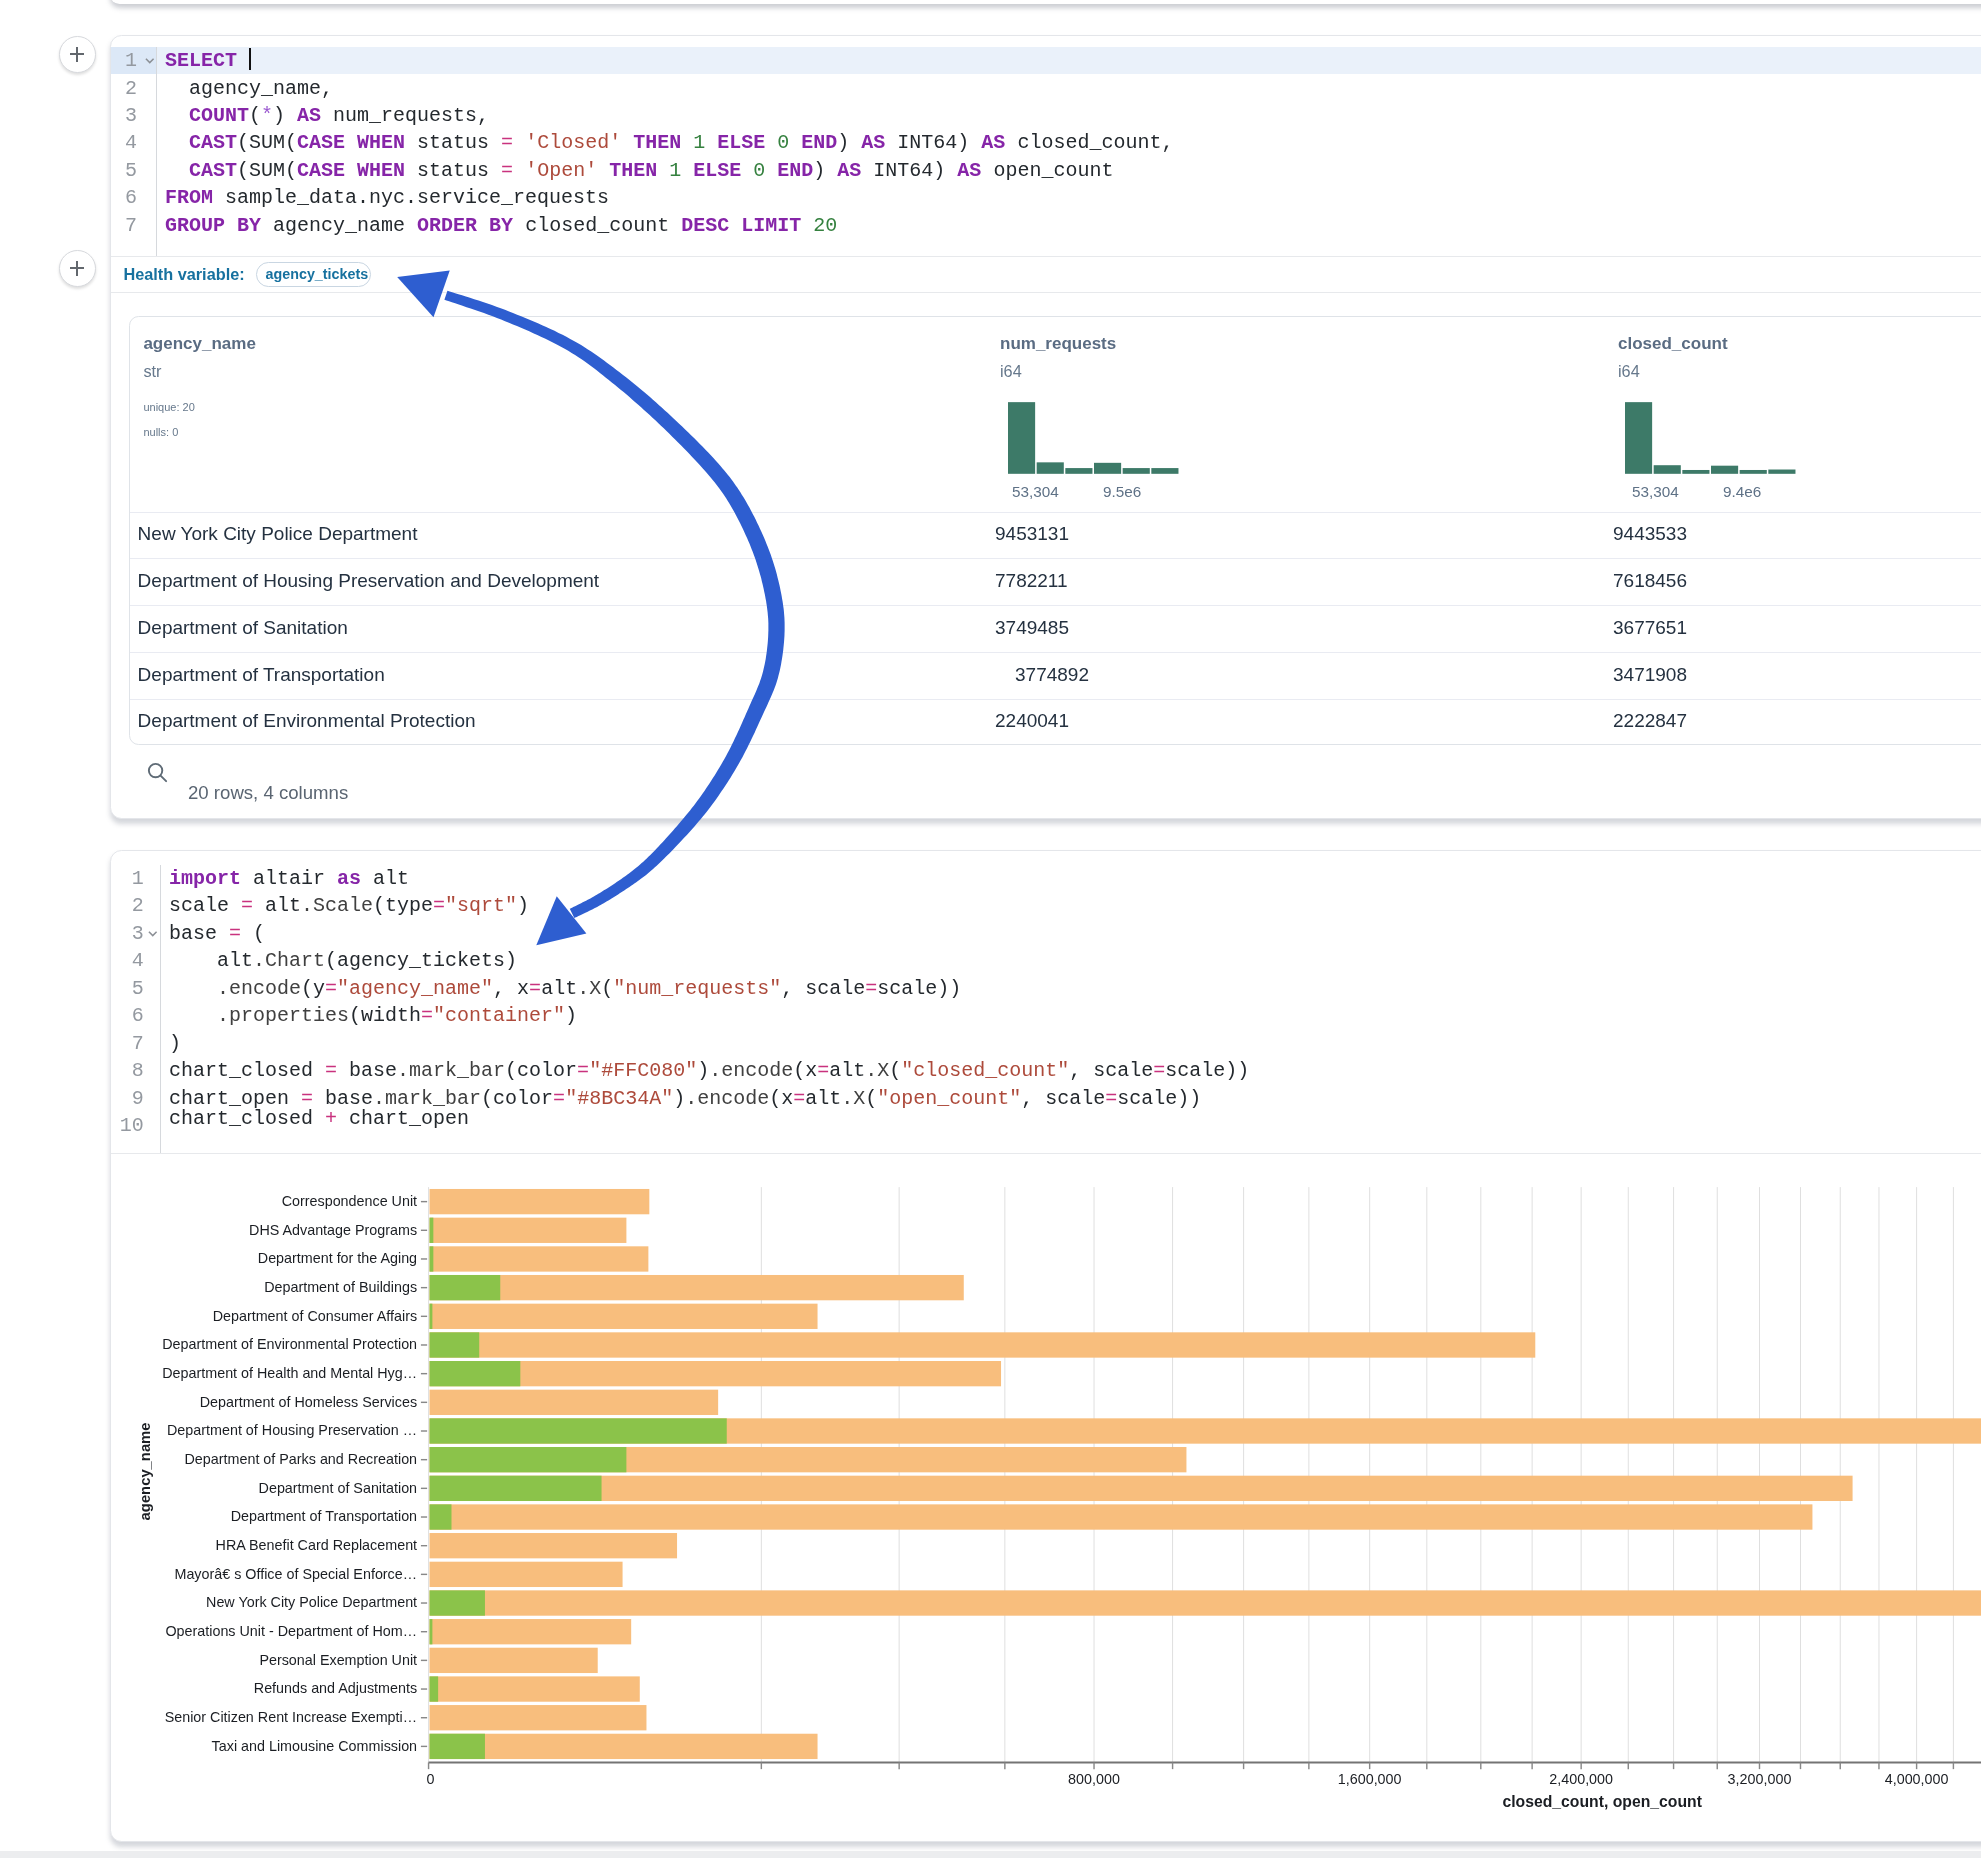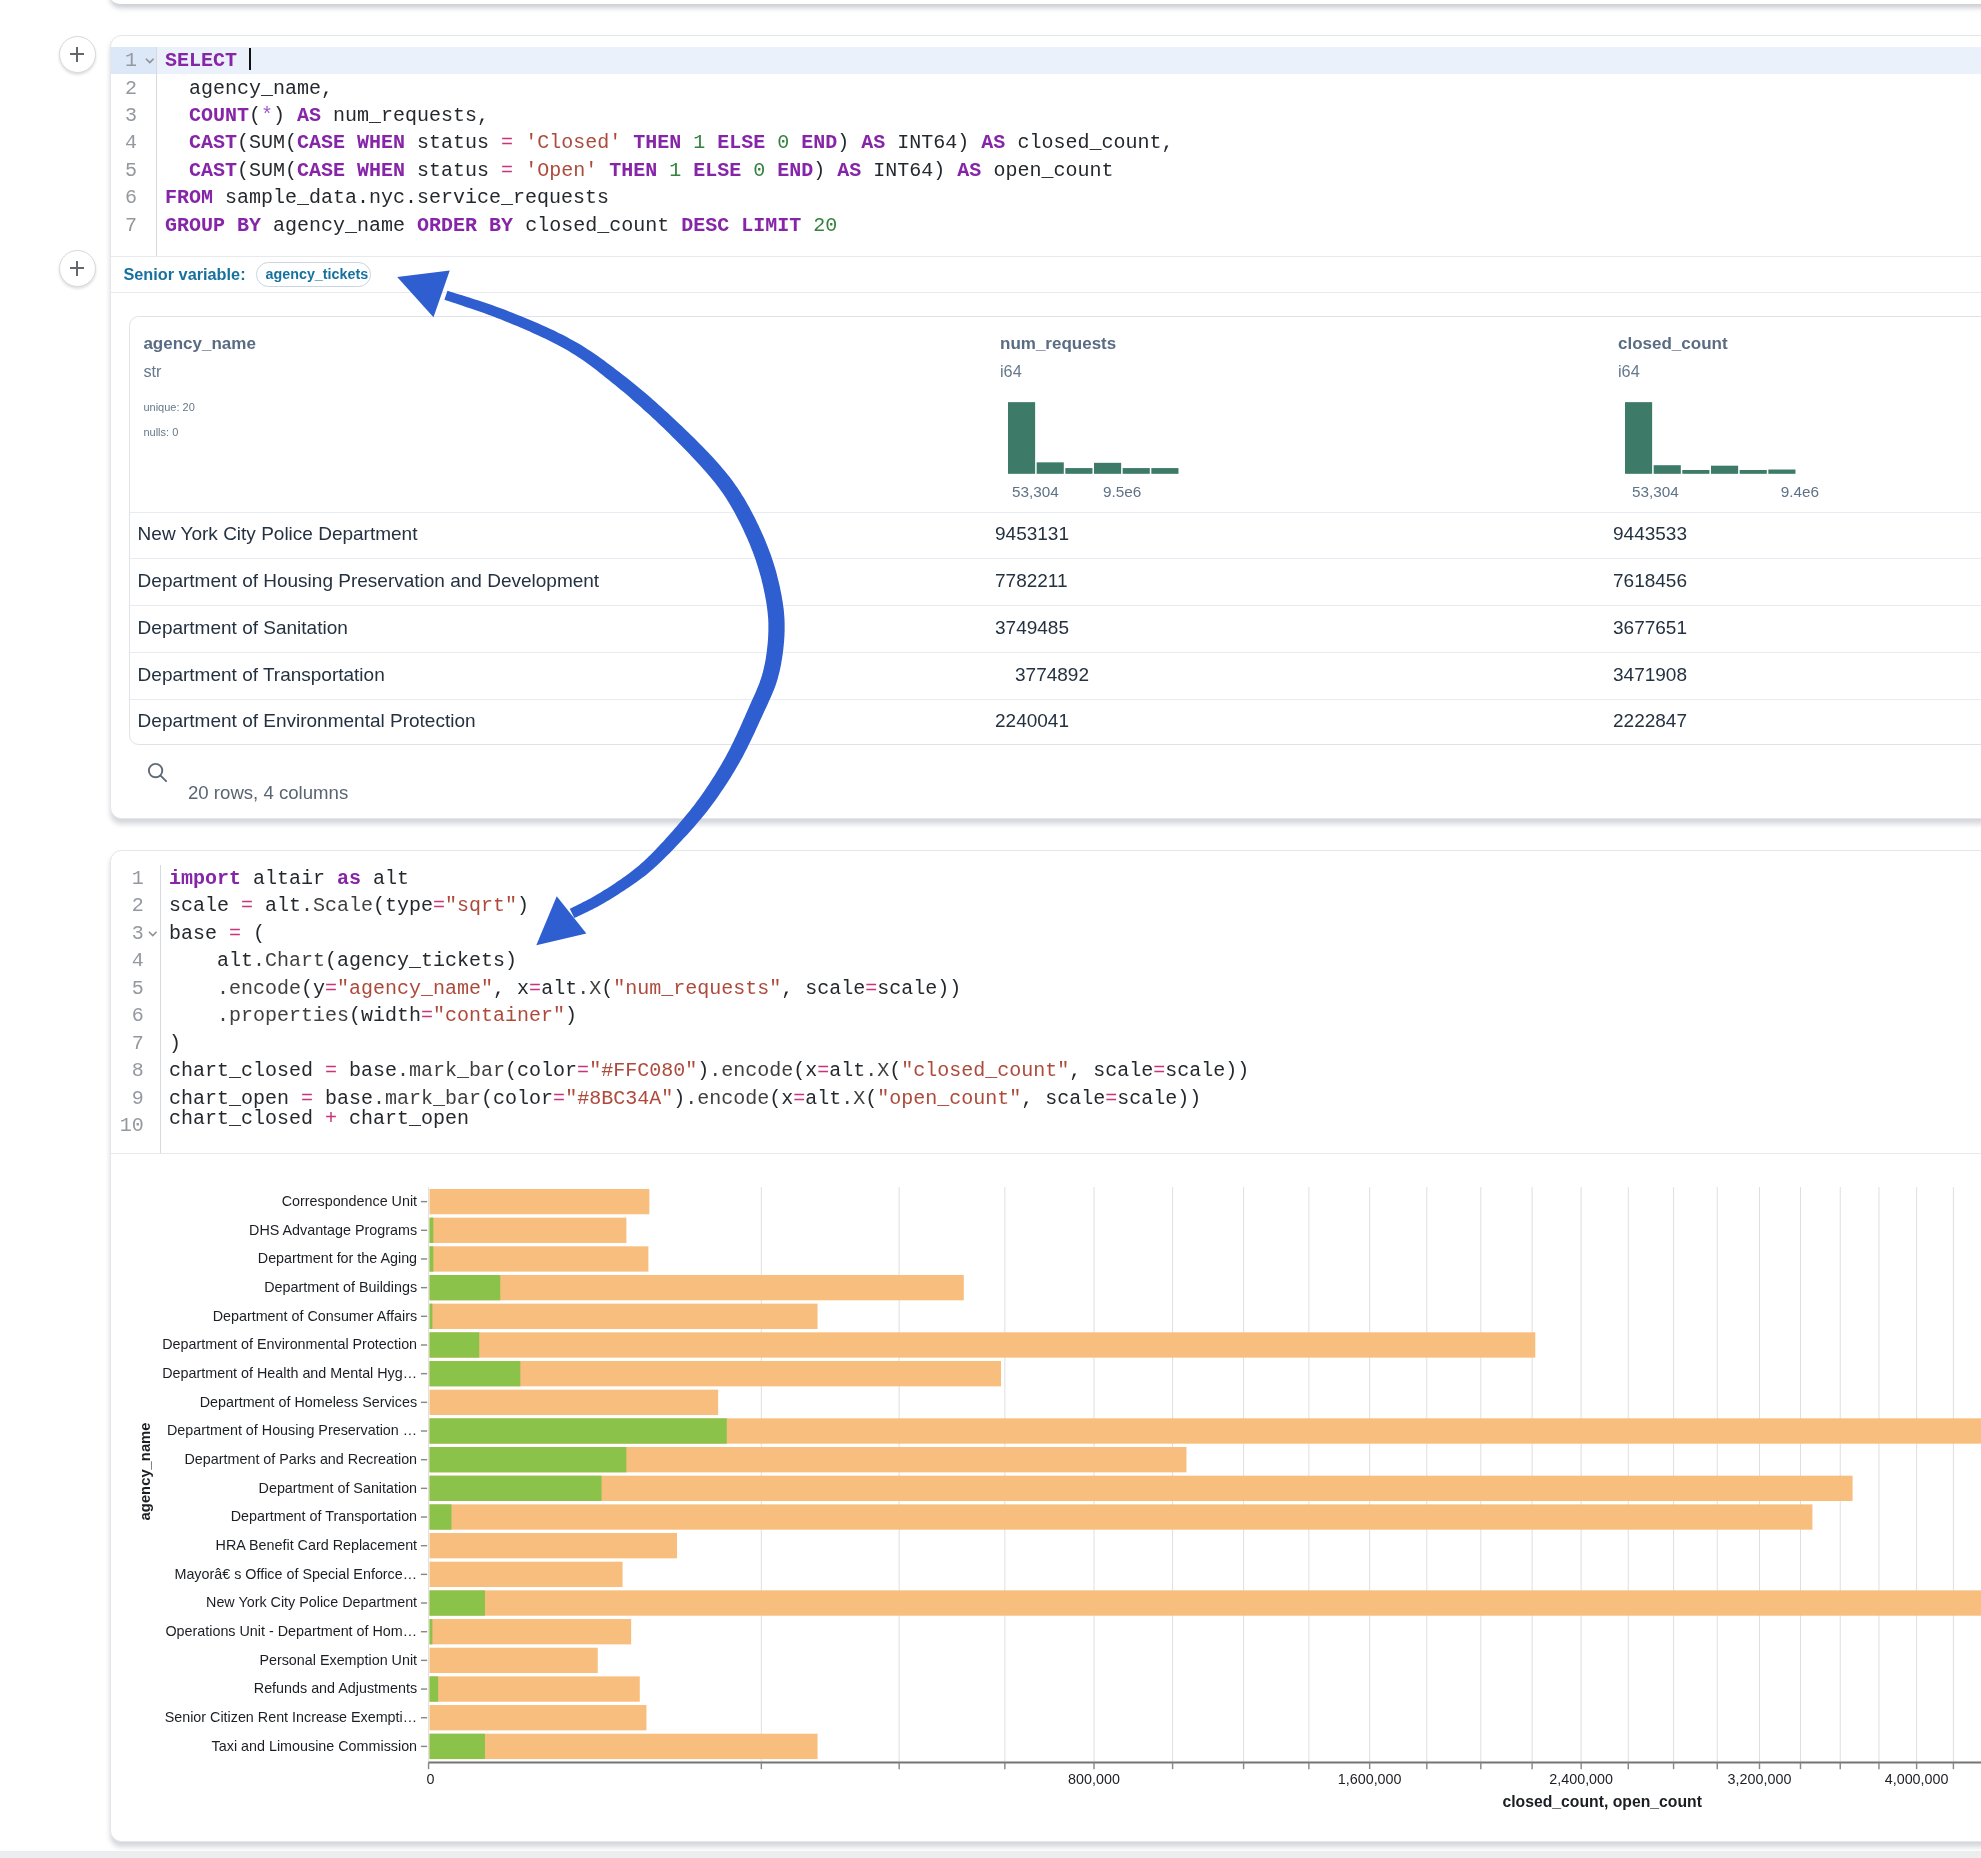--- a/index.html
+++ b/index.html
@@ -59,21 +59,21 @@
   <div class="cl" style="left:54px;top:11px;"><span class="k">SELECT</span> <span style="display:inline-block;width:1.9px;height:22px;background:#111;vertical-align:-3.8px;"></span></div>
   <div class="cl" style="left:54px;top:39px;">  agency_name,</div>
   <div class="cl" style="left:54px;top:66px;">  <span class="k">COUNT</span>(<span class="v">*</span>) <span class="k">AS</span> num_requests,</div>
   <div class="cl" style="left:54px;top:93px;">  <span class="k">CAST</span>(SUM(<span class="k">CASE</span> <span class="k">WHEN</span> status <span class="o">=</span> <span class="s">'Closed'</span> <span class="k">THEN</span> <span class="n">1</span> <span class="k">ELSE</span> <span class="n">0</span> <span class="k">END</span>) <span class="k">AS</span> INT64) <span class="k">AS</span> closed_count,</div>
   <div class="cl" style="left:54px;top:121px;">  <span class="k">CAST</span>(SUM(<span class="k">CASE</span> <span class="k">WHEN</span> status <span class="o">=</span> <span class="s">'Open'</span> <span class="k">THEN</span> <span class="n">1</span> <span class="k">ELSE</span> <span class="n">0</span> <span class="k">END</span>) <span class="k">AS</span> INT64) <span class="k">AS</span> open_count</div>
   <div class="cl" style="left:54px;top:148px;"><span class="k">FROM</span> sample_data.nyc.service_requests</div>
   <div class="cl" style="left:54px;top:176px;"><span class="k">GROUP</span> <span class="k">BY</span> agency_name <span class="k">ORDER</span> <span class="k">BY</span> closed_count <span class="k">DESC</span> <span class="k">LIMIT</span> <span class="n">20</span></div>
 
   <div class="sep" style="top:220px;"></div>
 
-  <div style="position:absolute;left:12.4px;top:229px;font-size:16.3px;font-weight:bold;color:#17719f;">Senior variable:</div>
+  <div style="position:absolute;left:12.4px;top:229px;font-size:16.3px;font-weight:bold;color:#17719f;">Health variable:</div>
   <div style="position:absolute;left:145px;top:226px;width:113px;height:23px;border:1.4px solid #c9d6e2;
        border-radius:12.4px;overflow:hidden;">
     <div style="position:absolute;left:8.6px;top:2.9px;font-size:14.3px;font-weight:bold;color:#17719f;white-space:nowrap;">agency_tickets</div>
   </div>
 
   <div class="sep" style="top:256px;"></div>
 
   <div style="position:absolute;left:18px;top:280px;width:1870px;height:427px;
        border:1px solid #dfe3e8;border-radius:9.6px;">
 
@@ -104,21 +104,21 @@
       <g fill="#3d7a68">
         <rect x="0" y="1" width="28.4" height="75"></rect>
         <rect x="30" y="67" width="28.4" height="9"></rect>
         <rect x="60" y="72" width="28.4" height="4"></rect>
         <rect x="90" y="67.5" width="28.4" height="8.5"></rect>
         <rect x="120" y="72" width="28.4" height="4"></rect>
         <rect x="150" y="71.5" width="28.4" height="4.5"></rect>
       </g>
     </svg>
     <div class="histlab" style="left:1502px;top:166px;">53,304</div>
-    <div class="histlab" style="left:1593px;top:166px;width:96px;text-align:right;">9.4e6</div>
+    <div class="histlab" style="left:1593px;top:166px;width:96px;">9.4e6</div>
 
     <div class="rowline" style="left:0;right:0;top:195px;"></div>
 
     <div class="rowtxt" style="left:7.6px;top:206px;">New York City Police Department</div>
     <div class="rowtxt" style="left:865px;top:206px;">9453131</div>
     <div class="rowtxt" style="left:1483px;top:206px;">9443533</div>
     <div class="rowline" style="left:0;right:0;top:241px;"></div>
     <div class="rowtxt" style="left:7.6px;top:253px;">Department of Housing Preservation and Development</div>
     <div class="rowtxt" style="left:865px;top:253px;">7782211</div>
     <div class="rowtxt" style="left:1483px;top:253px;">7618456</div>

